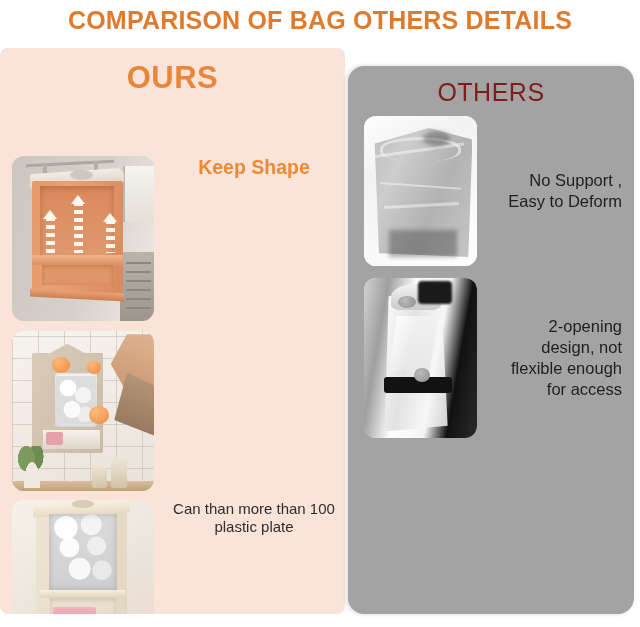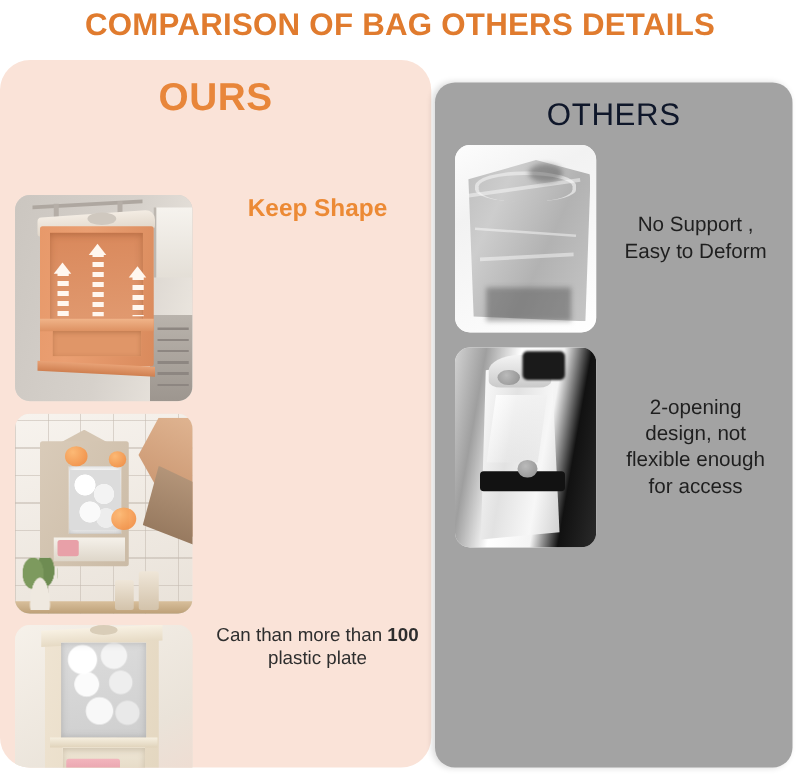--- a/index.html
+++ b/index.html
@@ -31,21 +31,21 @@
   }
 
   
   #ours-panel {
     position: absolute;
     left: 0px;
     top: 48px;
     width: 345px;
     height: 566px;
     background: #FAE3D8;
-    border-radius: 24px;
+    border-radius: 8px;
     overflow: hidden;
   }
 
   #others-panel {
     position: absolute;
     left: 348px;
     top: 66px;
     width: 286px;
     height: 548px;
     background: #A3A3A3;
@@ -62,21 +62,21 @@
   #ours-heading {
     margin-top: 12px;
     color: #E8863A;
     font-size: 31px;
     font-weight: bold;
     letter-spacing: 0.5px;
   }
 
   #others-heading {
     margin-top: 12px;
-    color: #0f172a;
+    color: #7f1d1d;
     font-size: 25px;
     font-weight: normal;
     letter-spacing: 0.5px;
   }
 
   
   .ours-row {
     position: absolute;
     left: 12px;
     width: 330px;
@@ -121,29 +121,29 @@
     font-weight: bold;
     line-height: 1.15;
     margin-bottom: 4px;
     white-space: nowrap;
   }
   .ours-body {
     color: #2E2E2E;
     font-size: 15px;
     line-height: 1.22;
   }
-  .ours-body b { font-weight: bold; }
+  .ours-body b { font-weight: normal; }
 
   .others-text {
     flex: 1;
     padding-left: 14px;
     color: #1F1F1F;
     font-size: 16.5px;
     line-height: 1.26;
-    text-align: center;
+    text-align: right;
   }
 
   
   .p-ours-0 { background: linear-gradient(160deg,#d8d3ce 0%,#cfcac4 45%,#e8e2db 100%); }
   .p-ours-0 .wall {
     position: absolute; inset: 0;
     background: linear-gradient(105deg,#cbc6c0 0%,#d6d1cb 55%,#efeae3 100%);
   }
   .p-ours-0 .window {
     position: absolute; right: 0; top: 6%; width: 22%; height: 34%;

